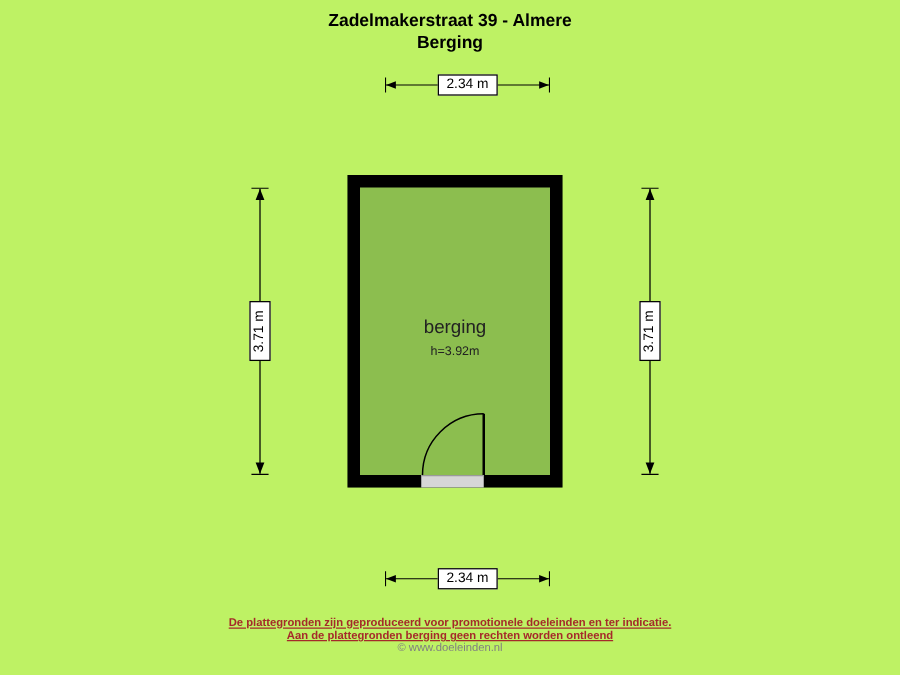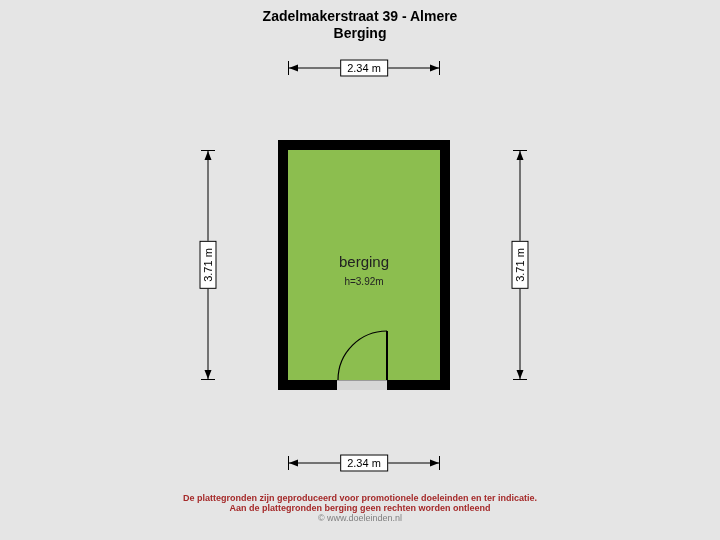--- a/index.html
+++ b/index.html
@@ -1,52 +1,52 @@
 <!DOCTYPE html>
 <html style="--room-fill: #8cbe4f; --wall: #000000; --disclaimer: #a52a2a;"><head>
 <meta charset="utf-8">
 <style>
   html,body { margin:0; padding:0; background:#ffffff; }
   .canvas {
-    position:relative; width:720px; height:540px; background:#e5e5e5;
+    position:relative; width:720px; height:540px; background:#bef264;
     font-family:"Liberation Sans", sans-serif; overflow:hidden;
   }
   .title { position:absolute; left:0; right:0; top:8px; text-align:center;
            font-size:14px; font-weight:bold; color:#000; line-height:17px; }
   .room {
     position:absolute; left:278px; top:140px; width:172px; height:250px;
     box-sizing:border-box; border:10px solid var(--wall,#000);
     background:var(--room-fill,#8cbe4f);
   }
   .room-name { position:absolute; left:0; width:152px; top:103px;
                text-align:center; font-size:15px; color:#222; }
   .room-height { position:absolute; left:0; width:152px; top:126px;
                  text-align:center; font-size:10px; color:#222; }
   .threshold { position:absolute; left:49px; top:230px; width:50px; height:10px;
                background:#d6d6d6; border-top:1px solid #9a9a9a; box-sizing:border-box; }
   .door-svg { position:absolute; left:42px; top:174px; width:62px; height:58px; }
 
-  .dim-h { position:absolute; width:152px; height:14px; }
+  .dim-h { position:absolute; width:132px; height:14px;margin-left:20px; }
   .dim-v { position:absolute; width:14px; height:230px; }
   .dim-h svg, .dim-v svg { display:block; width:100%; height:100%; }
   .dim-label {
     position:absolute; left:50%; top:50%; transform:translate(-50%,-50%);
     background:#fff; border:1px solid #000; padding:1px 6px;
     font-size:11px; line-height:13px; color:#000; white-space:nowrap;
   }
   .dim-v .dim-label { transform:translate(-50%,-50%) rotate(-90deg); }
 
   .dim-top    { left:288px; top:61px;  }
   .dim-bottom { left:288px; top:456px; }
   .dim-left   { left:201px; top:150px; }
   .dim-right  { left:513px; top:150px; }
 
   .footer { position:absolute; left:0; right:0; top:493px; text-align:center;
             line-height:10px; }
-  .footer .l1, .footer .l2 { font-size:9px; font-weight:bold; color:var(--disclaimer,#a52a2a); }
+  .footer .l1, .footer .l2 { font-size:9px; font-weight:bold; color:var(--disclaimer,#a52a2a);text-decoration:underline; }
   .footer .l3 { font-size:9px; color:#808080; }
 
   .arrow-line { stroke:#000; stroke-width:1; }
   .arrow-head { fill:#000; }
   .door-stroke { stroke:#000; fill:none; }
 </style>
 </head>
 <body>
 
 <div class="canvas">

